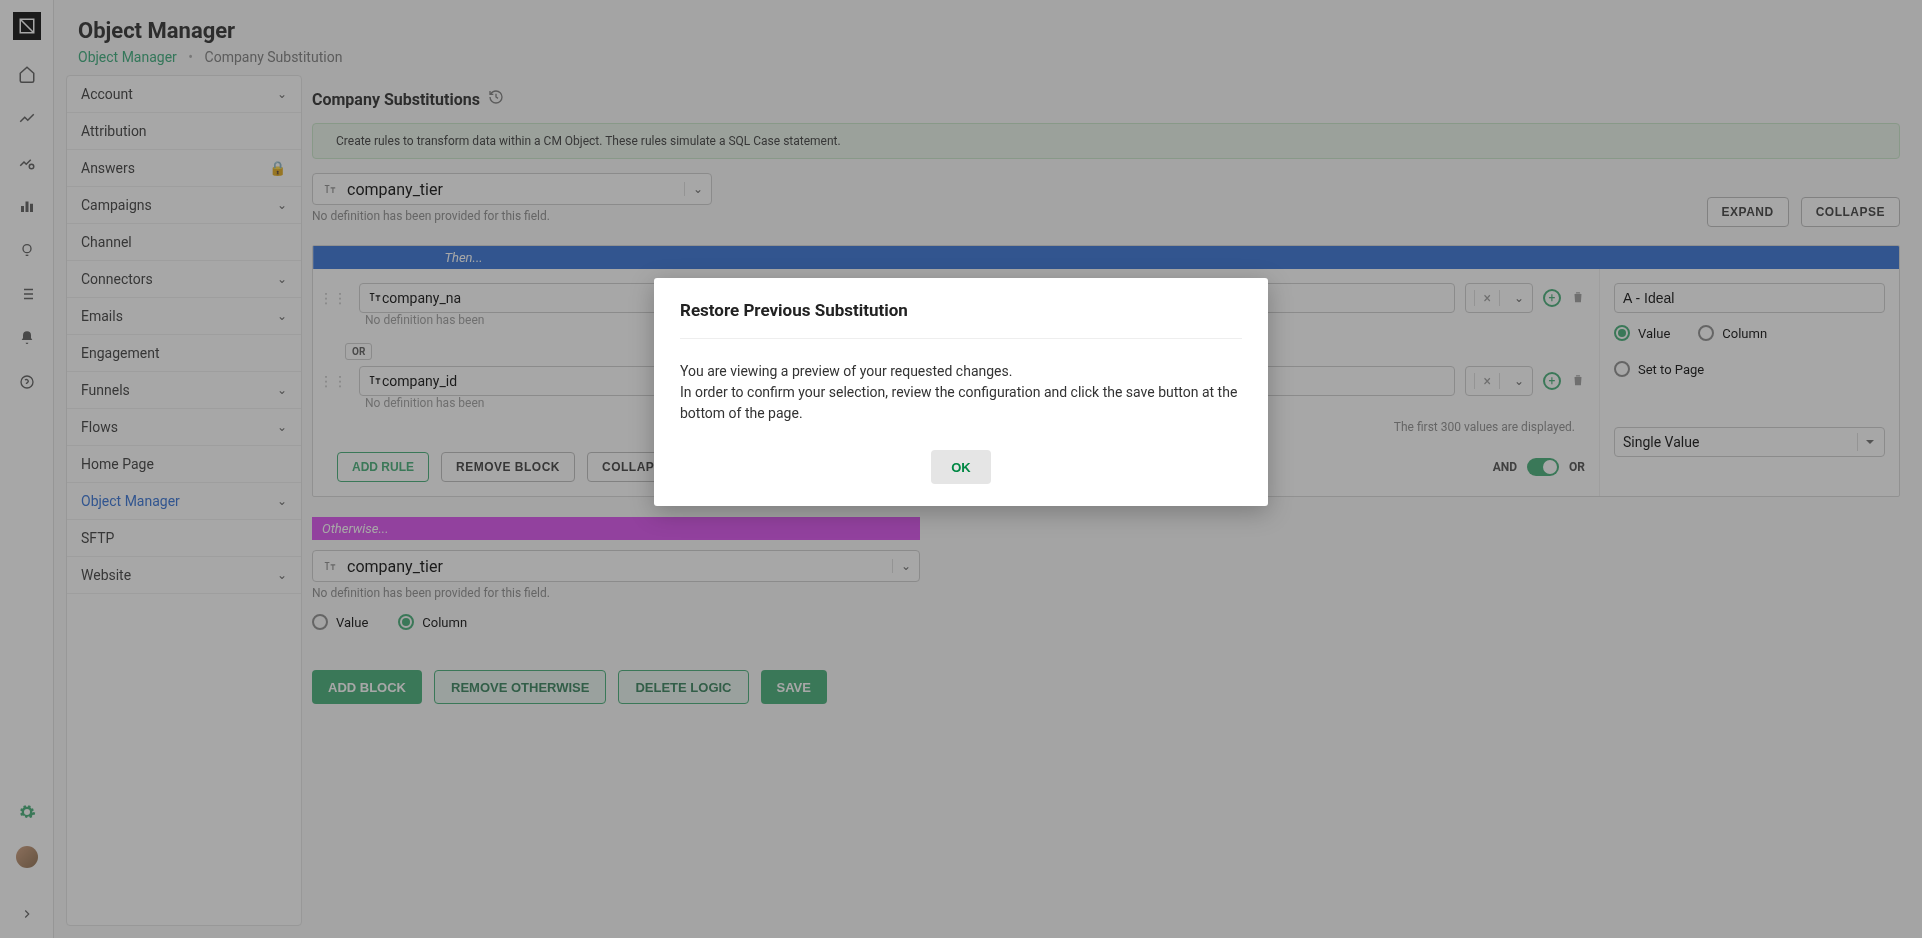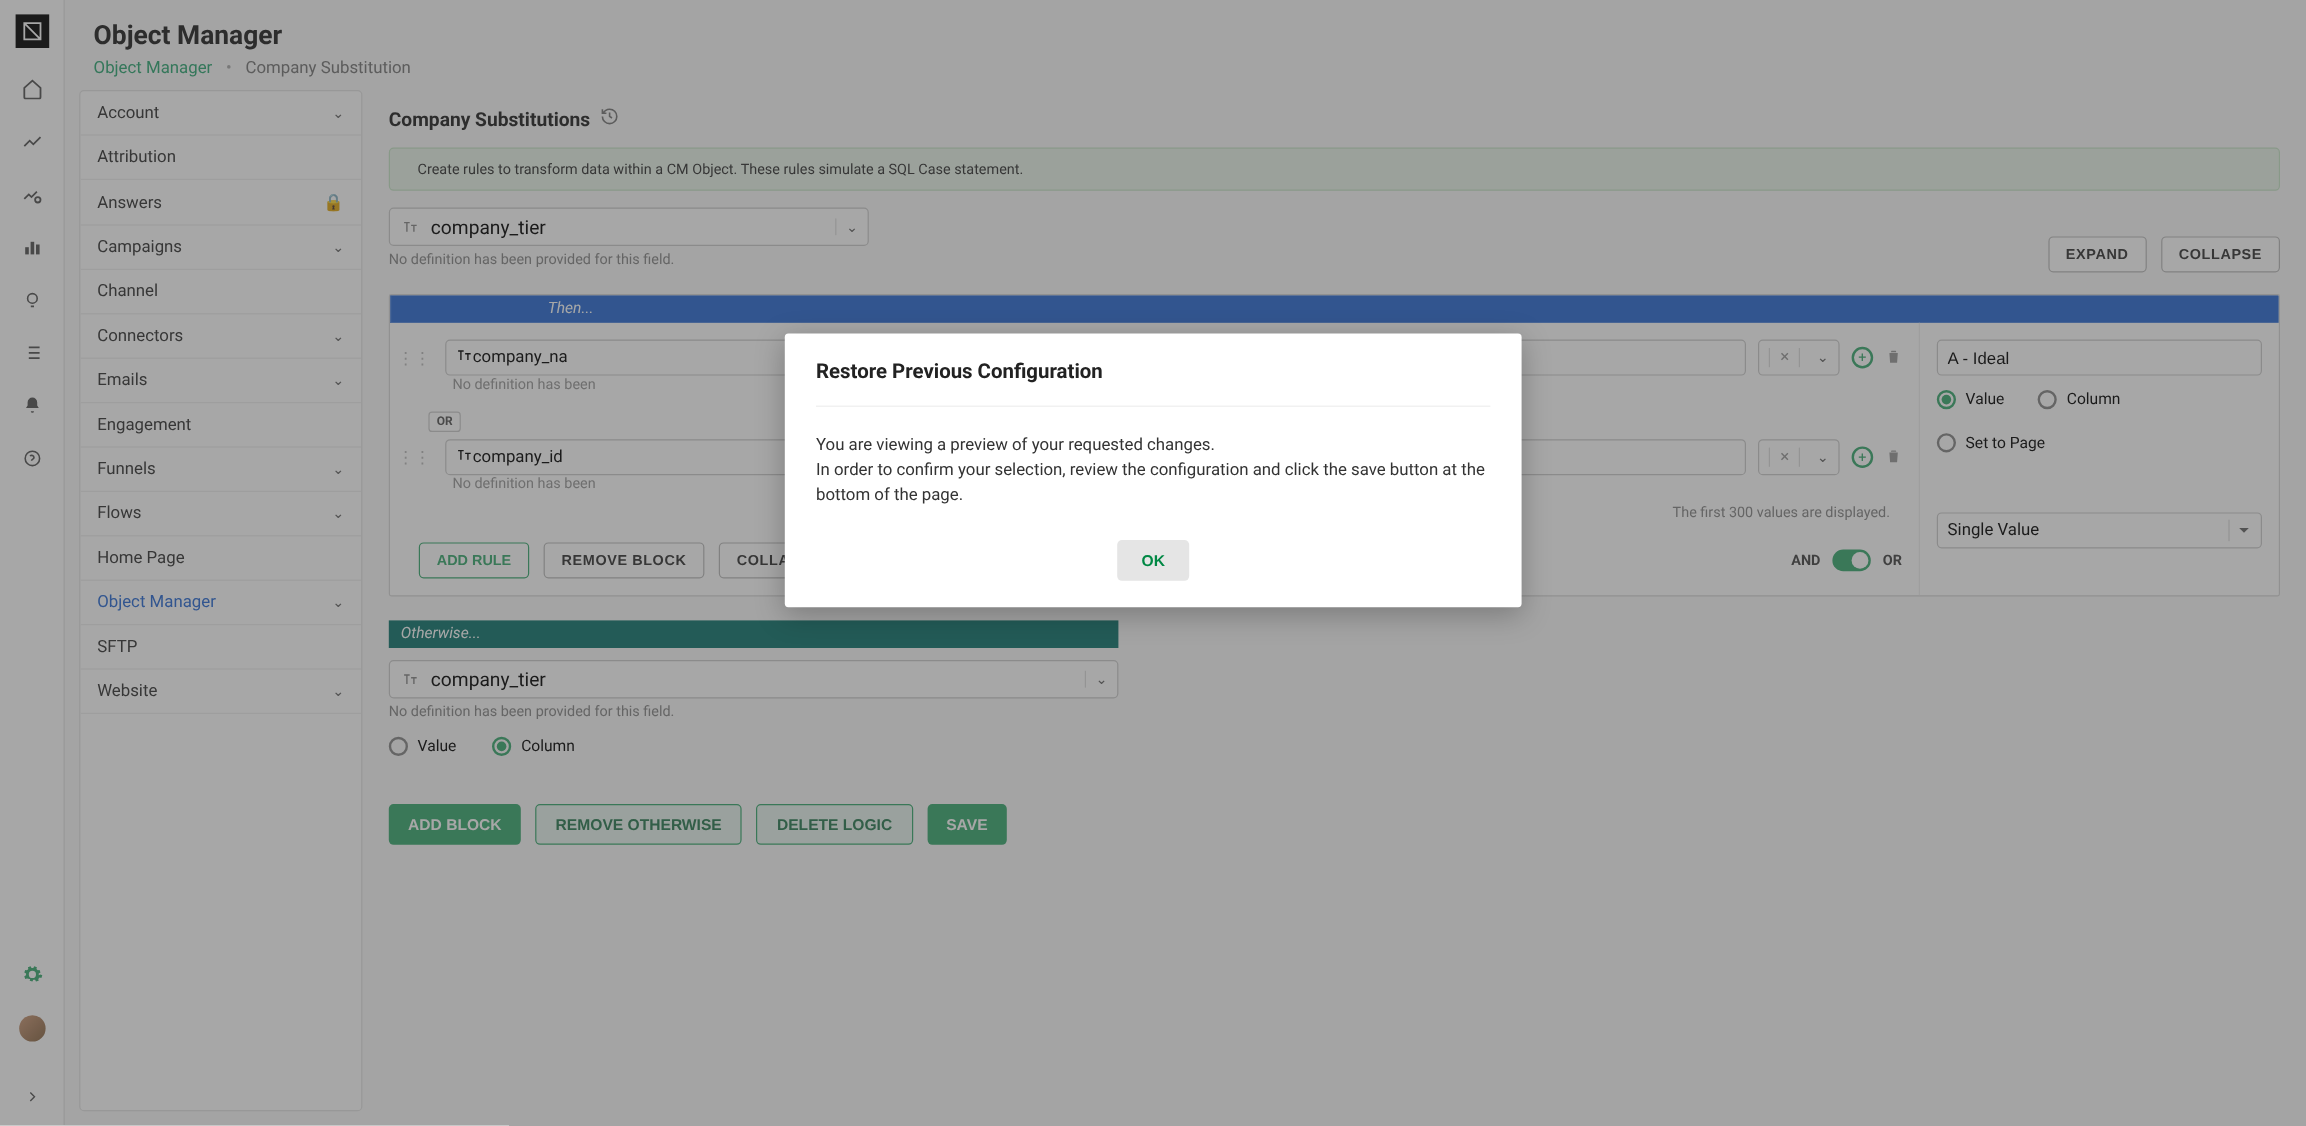--- a/index.html
+++ b/index.html
@@ -16,21 +16,21 @@
 .topbar-left h1 { font-size: 22px; font-weight: 700; color: #222; margin-bottom: 6px; }
 .breadcrumb { font-size: 14px; color: #777; }
 .breadcrumb .bc-link { color: #2fa874; }
 .breadcrumb .bc-sep { margin: 0 8px; color: #aaa; }
 .search-wrap { display: flex; }
 .search-sel { height: 34px; border: 1px solid #ccc; border-right: none; border-radius: 4px 0 0 4px; padding: 0 34px 0 10px; background: #fff; display: flex; align-items: center; position: relative; min-width: 130px; font-size: 14px; }
 .search-sel::after { content:""; position: absolute; right: 12px; top: 14px; border: 4px solid transparent; border-top-color: #666; }
 .search-sel .vline { position: absolute; right: 30px; top: 6px; bottom: 6px; width: 1px; background: #ddd; }
 .search-input { height: 34px; border: 1px solid #ccc; border-left: none; border-right: none; padding: 0 12px; width: 180px; font-size: 14px; outline: none; }
 .search-btn { width: 34px; height: 34px; background: #333; border: none; border-radius: 0 4px 4px 0; display: flex; align-items: center; justify-content: center; cursor: pointer; }
-.content-row { display: flex; flex: 1; gap: 12px; padding: 0 12px 12px 12px; overflow: hidden; }
+.content-row { display: flex; flex: 1; padding: 0 12px 12px 12px; overflow: hidden; }
 .side-panel { width: 236px; background: #fff; border: 1px solid #e3e3e3; border-radius: 4px; overflow-y: auto; }
 .side-item { padding: 10px 14px; border-bottom: 1px solid #eee; font-size: 14px; color: #333; display: flex; align-items: center; justify-content: space-between; cursor: pointer; }
 .side-item.active { color: #2a6bd4; }
 .side-item .chev { font-size: 12px; color: #666; }
 .side-item .lock { color: #999; font-size: 14px; }
 .work { flex: 1; background: transparent; padding: 14px 10px; overflow-y: auto; }
 .work-title { font-size: 16px; font-weight: 700; color: #222; display: flex; align-items: center; gap: 8px; margin-bottom: 14px; }
 .info-banner { border: 1px solid #c7e5c7; background: #eaf5ea; color: #333; padding: 10px 23px; border-radius: 4px; font-size: 12px; margin-bottom: 14px; }
 .field-row { display: flex; align-items: center; gap: 16px; margin-bottom: 4px; }
 .select-box { height: 32px; border: 1px solid #ccc; border-radius: 4px; background: #fff; display: flex; align-items: center; padding: 0 8px; position: relative; text-align: right; }
@@ -67,21 +67,21 @@
 .toggle .knob { width: 14px; height: 14px; background: #fff; border-radius: 50%; position: absolute; top: 2px; right: 2px; }
 .then-val-input { width: 100%; height: 30px; border: 1px solid #ccc; border-radius: 4px; padding: 0 8px; font-size: 14px; margin-bottom: 12px; }
 .radio-row { display: flex; align-items: center; gap: 8px; font-size: 13px; margin-bottom: 10px; }
 .radio { width: 16px; height: 16px; border: 2px solid #888; border-radius: 50%; display: inline-flex; align-items: center; justify-content: center; }
 .radio.sel { border-color: #3aa96f; }
 .radio.sel::after { content:""; width: 8px; height: 8px; background: #3aa96f; border-radius: 50%; }
 .then-options { display: flex; gap: 28px; margin-bottom: 10px; }
 .then-select { height: 30px; border: 1px solid #ccc; border-radius: 4px; padding: 0 28px 0 8px; background: #fff; position: relative; font-size: 14px; display: flex; align-items: center; width: 100%; }
 .then-select::after { content:""; position: absolute; right: 10px; top: 12px; border: 4px solid transparent; border-top-color: #666; }
 .then-select .vline2 { position:absolute; right: 26px; top:5px; bottom:5px; width:1px; background:#ddd;}
-.otherwise-head { background: #0f766e; color: #fff; font-style: italic; font-size: 13px; padding: 4px 10px; margin-top: 20px; width: 608px; }
+.otherwise-head { background: #d946ef; color: #fff; font-style: italic; font-size: 13px; padding: 4px 10px; margin-top: 20px; width: 608px; }
 .otherwise-body { width: 608px; }
 .otherwise-body .select-box { margin-top: 10px; width: 100%; }
 .val-col-row { display: flex; gap: 30px; margin-top: 14px; align-items: center; }
 .bottom-btns { display: flex; gap: 12px; margin-top: 30px; }
 .btn-solid-green { height: 34px; padding: 0 16px; border: none; background: #3aa96f; color: #fff; border-radius: 4px; font-size: 13px; font-weight: 600; cursor: pointer; }
 .btn-mid-green { height: 34px; padding: 0 16px; border: 1px solid #3aa96f; background: #e8f5ee; color: #2a7a52; border-radius: 4px; font-size: 13px; font-weight: 600; cursor: pointer; }
 .overlay { position: absolute; inset: 0; background: rgba(60,60,60,0.45); display: flex; align-items: flex-start; justify-content: center; padding-top: 278px; }
 .modal { width: 614px; background: #fff; border-radius: 3px; box-shadow: 0 6px 24px rgba(0,0,0,0.25); padding: 22px 26px; }
 .modal h2 { font-size: 17px; font-weight: 700; color: #222; margin-bottom: 18px; }
 .modal hr { border: none; border-top: 1px solid #eee; margin-bottom: 22px; }
@@ -374,21 +374,21 @@
           <button class="btn-solid-green">SAVE</button>
         </div>
 
       </div>
     </div>
   </div>
 </div>
 
 <div class="overlay">
   <div class="modal">
-    <h2>Restore Previous Configuration</h2>
+    <h2>Restore Previous Substitution</h2>
     <hr>
     <p>
       <span>You are viewing a preview of your requested changes.</span><br>
       <span>In order to confirm your selection, review the configuration and click the save button at the bottom of the page.</span>
     </p>
     <div class="modal-actions">
       <button class="modal-ok">OK</button>
     </div>
   </div>
 </div>

